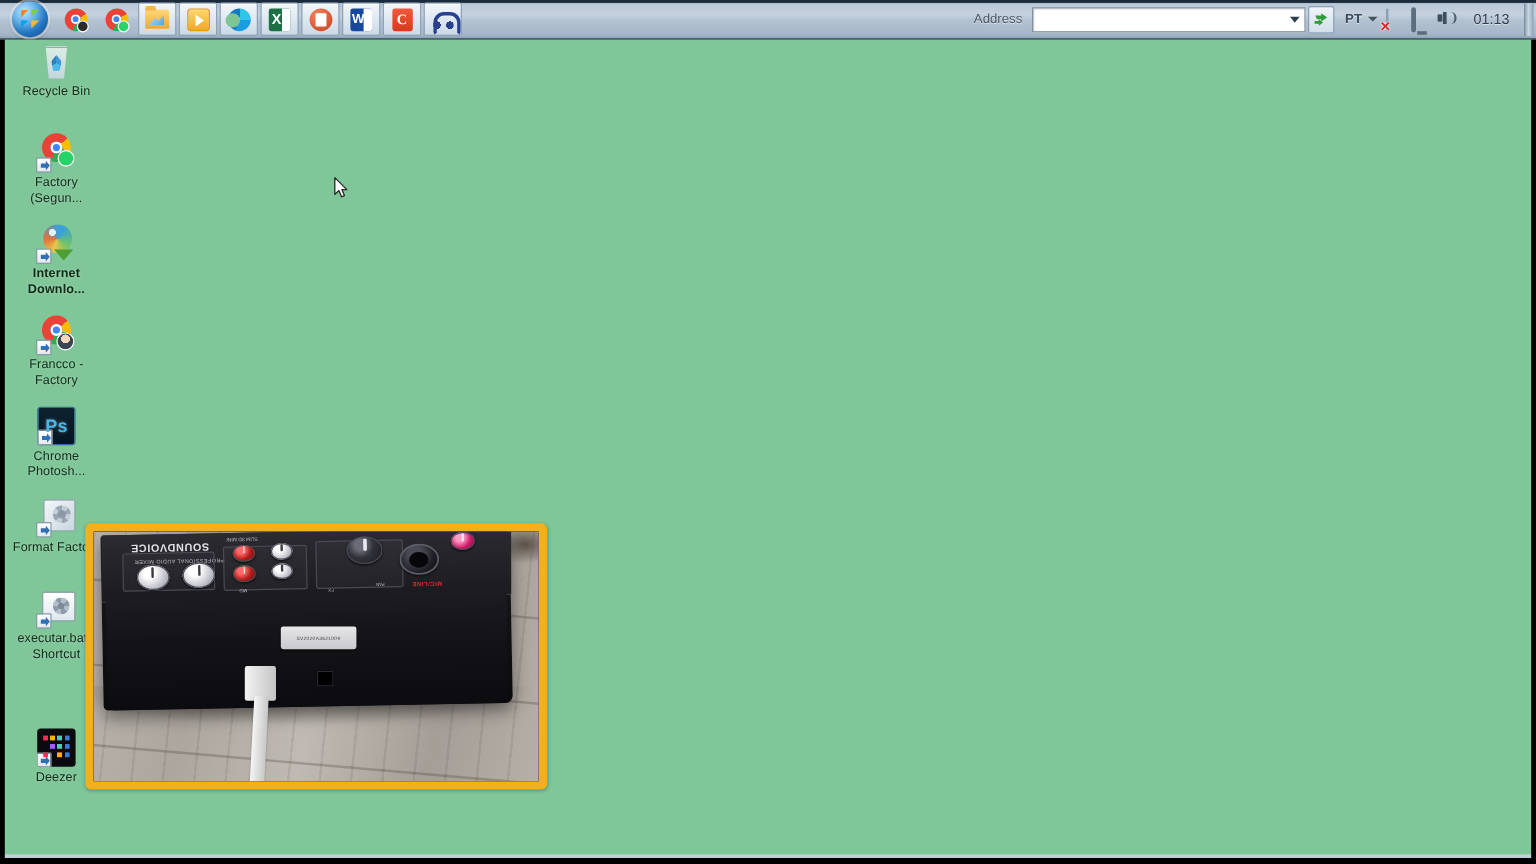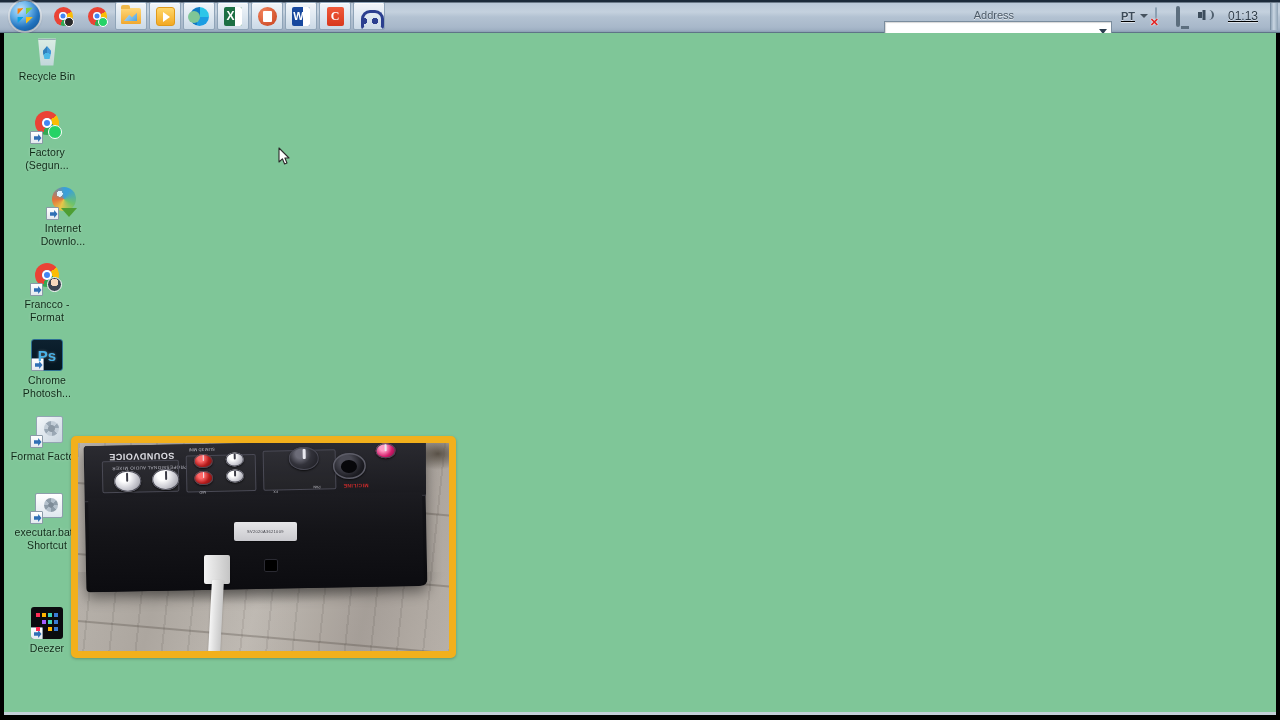--- a/index.html
+++ b/index.html
@@ -220,21 +220,20 @@
       radial-gradient(circle at 14px 4px, #2b3f8f 0 3.2px, transparent 3.3px);
   }
 
   
   #address-area {
     display: flex;
     align-items: center;
     margin-left: auto;
     height: 15px;
     padding-right: 2px;
-    flex-direction: column;
   }
   #address-label {
     color: #4b5a68;
     font-size: 11px;
     margin-right: 8px;
     text-shadow: 0 1px 0 rgba(255,255,255,.6);
     white-space: nowrap;
   }
   #address-input-wrap {
     display:flex; align-items:center;
@@ -271,21 +270,20 @@
     cursor: pointer;
   }
   #address-go svg { display:block; }
 
   
   #tray {
     display:flex; align-items:center;
     height:33px;
     padding: 0 2px 0 6px;
     gap: 4px;
-    text-decoration: underline;
   }
   #lang-indicator {
     color:#3c4b59; font-size:11px; font-weight:bold;
     text-shadow: 0 1px 0 rgba(255,255,255,.6);
     padding: 0 1px;
   }
   #lang-chevron {
     width:0;height:0;
     border-left:4px solid transparent;
     border-right:4px solid transparent;
@@ -809,36 +807,36 @@
 
     <div class="desk-icon" style="left:6px;  top:78px;">
       <div class="art art-chrome-shortcut">
         <span class="ball"></span>
         <span class="wa-badge"></span>
         <span class="shortcut-arrow"></span>
       </div>
       <span class="label">Factory (Segun...</span>
     </div>
 
-    <div class="desk-icon" style="left:22px;  top:154px;">
+    <div class="desk-icon" style="left:6px;  top:154px;font-weight:bold;">
       <div class="art art-idm">
         <span class="globe"></span>
         <span class="arrow"></span>
         <span class="shortcut-arrow"></span>
       </div>
       <span class="label">Internet Downlo...</span>
     </div>
 
     <div class="desk-icon" style="left:6px;  top:230px;">
       <div class="art art-chrome-shortcut">
         <span class="ball"></span>
         <span class="person-badge"></span>
         <span class="shortcut-arrow"></span>
       </div>
-      <span class="label">Francco - Format</span>
+      <span class="label">Francco - Factory</span>
     </div>
 
     <div class="desk-icon" style="left:6px;  top:306px;">
       <div class="art art-ps">
         <span class="shortcut-arrow"></span>
       </div>
       <span class="label">Chrome Photosh...</span>
     </div>
 
     <div class="desk-icon" style="left:6px;  top:382px;">

